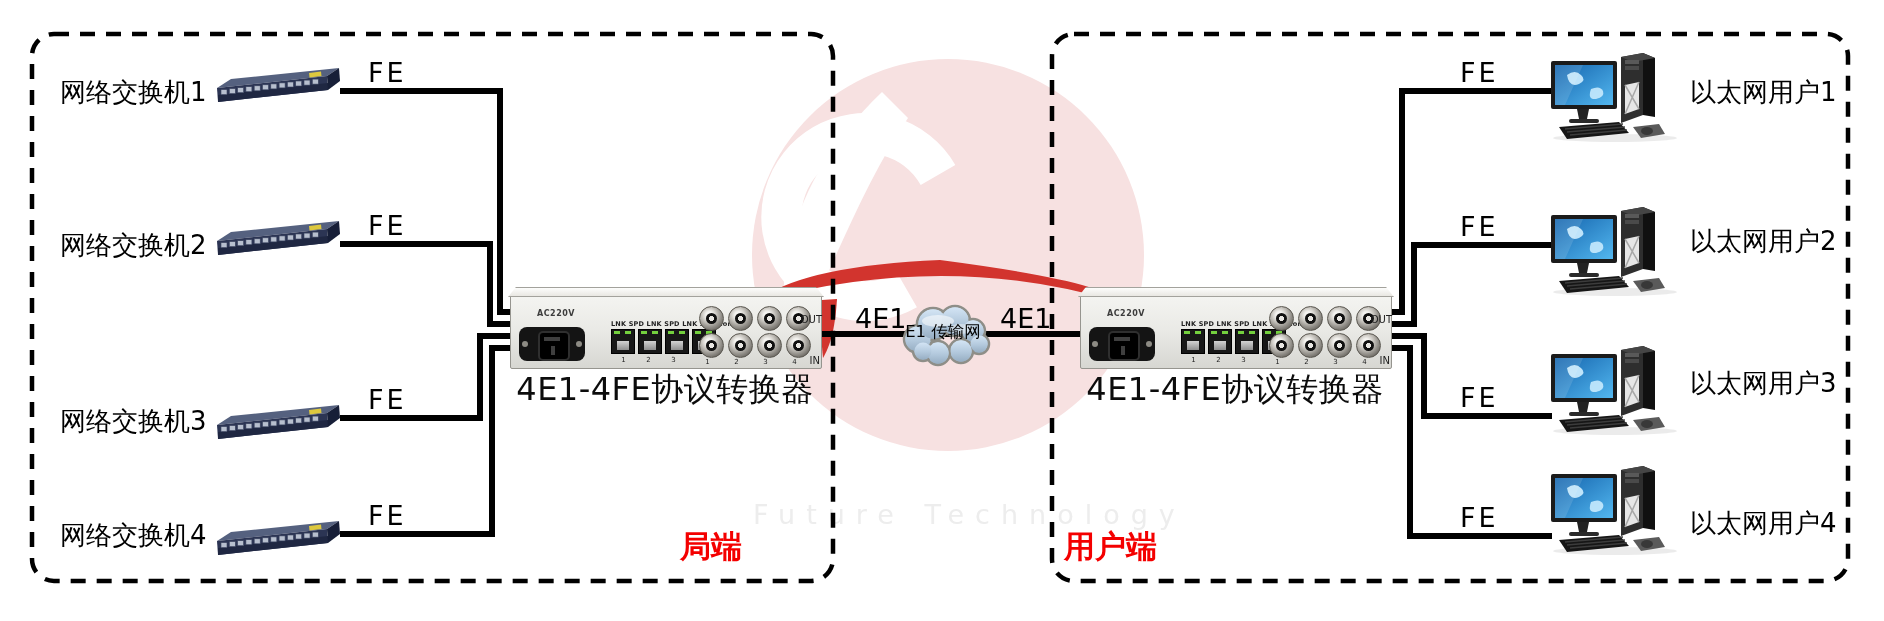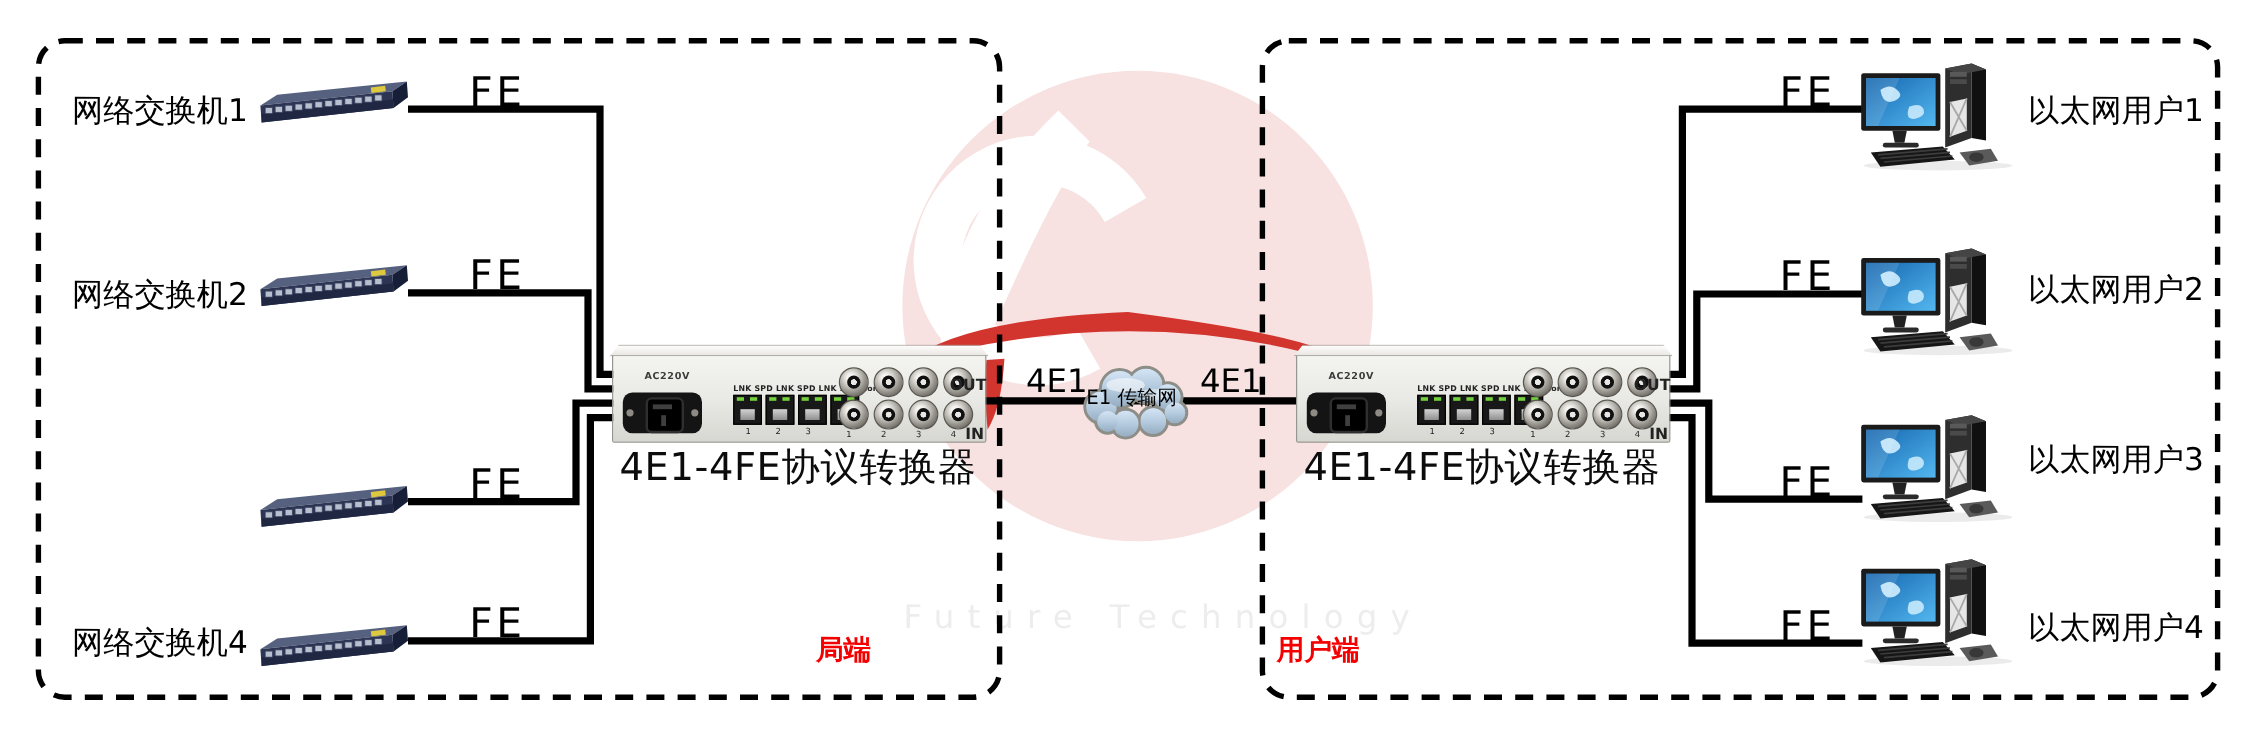--- a/index.html
+++ b/index.html
@@ -11,24 +11,24 @@
   
   .wm-layer{position:absolute;left:0;top:0;z-index:0;}
   .wm-cn{position:absolute;left:742px;top:418px;z-index:0;font-size:62px;font-weight:bold;
          letter-spacing:26px;color:#e4e4e4;white-space:nowrap;}
   .wm-en{position:absolute;left:753px;top:499px;z-index:0;font-size:27px;
          letter-spacing:11px;color:#ededed;white-space:nowrap;}
   
   .lines{position:absolute;left:0;top:0;z-index:1;}
   
   .cn-label{position:absolute;z-index:3;font-size:26px;color:#000;white-space:nowrap;}
-  .fe{position:absolute;z-index:3;width:70px;text-align:right;font-size:34px;
+  .fe{position:absolute;z-index:3;width:70px;text-align:left;font-size:27px;
       letter-spacing:3px;color:#000;}
   .e1{position:absolute;z-index:3;width:64px;text-align:left;font-size:27px;color:#000;}
-  .tag{position:absolute;z-index:3;font-size:23px;font-weight:600;color:#f40000;white-space:nowrap;}
+  .tag{position:absolute;z-index:3;font-size:31px;font-weight:600;color:#f40000;white-space:nowrap;}
   
   .icon{position:absolute;z-index:2;}
   
   .device{position:absolute;top:295px;width:310px;height:72px;z-index:2;
     background:linear-gradient(180deg,#f4f4f1 0%,#e9e9e5 50%,#d7d7d2 100%);
     border:1px solid #96958f;border-radius:2px;box-shadow:inset 0 1px 0 #ffffff;}
   .device::before{content:"";position:absolute;left:-3px;right:-3px;top:-9px;height:8px;
     background:linear-gradient(180deg,#fdfdfc,#e9e7e2);border:1px solid #a3a29c;
     clip-path:polygon(2.5% 0,97.5% 0,100% 100%,0 100%);}
   .ac{position:absolute;left:26px;top:13px;font-size:8px;font-weight:bold;color:#3c3c3c;letter-spacing:.5px;}
@@ -52,21 +52,21 @@
   .rj45-nums{display:grid;grid-template-columns:repeat(3,25px);width:75px;margin-top:2px;
         font-size:7px;color:#222;text-align:center;}
   .bnc-group{position:absolute;right:12px;top:10px;display:grid;
         grid-template-columns:repeat(4,23px);gap:2px 6px;}
   .bnc{width:23px;height:23px;border-radius:50%;border:1px solid #5a5750;position:relative;
         background:radial-gradient(circle at 40% 35%,#f5f4f1 0 16%,#c9c6c0 36%,#97948e 58%,#6e6b65 78%,#55524c);}
   .bnc::after{content:"";position:absolute;inset:6px;border-radius:50%;
         background:radial-gradient(circle,#e9e7e3 0 30%,#101010 34% 74%,#3a3a3a);}
   .bnc-nums{position:absolute;right:12px;top:62px;display:grid;grid-template-columns:repeat(4,29px);
         font-size:7px;color:#222;text-align:center;}
-  .io-label{position:absolute;font-size:13px;font-weight:bold;color:#222;}
+  .io-label{position:absolute;font-size:10px;font-weight:normal;color:#222;}
   .io-out{right:-1px;top:18px;} .io-in{right:1px;top:59px;}
   .device-label{position:absolute;top:368px;width:320px;text-align:center;z-index:3;
         font-size:32px;color:#0c0c0c;letter-spacing:.5px;white-space:nowrap;}
   
   .cloud{position:absolute;left:893px;top:299px;z-index:2;}
   .cloud-label{position:absolute;left:893px;top:321px;width:100px;text-align:center;z-index:3;
         font-size:16.5px;color:#000;white-space:nowrap;}
 </style>
 </head>
 <body>
@@ -152,20 +152,21 @@
         <polyline points="1390,312 1402,312 1402,91 1552,91"></polyline>
         <polyline points="1390,324 1414,324 1414,245 1552,245"></polyline>
         <polyline points="1390,336 1424,336 1424,416 1552,416"></polyline>
         <polyline points="1390,348 1410,348 1410,536 1552,536"></polyline>
       </g>
     </g>
   </svg>
 
   <div class="cn-label" style="left:60px;top:75px">网络交换机1</div>
   <div class="cn-label" style="left:60px;top:228px">网络交换机2</div>
+  <div class="cn-label" style="left:60px;top:404px">网络交换机3</div>
   <div class="cn-label" style="left:60px;top:518px">网络交换机4</div>
   <svg class="icon" style="left:213px;top:61px" width="132" height="44">
       <use href="#switch-shape"></use>
     </svg>
   <svg class="icon" style="left:213px;top:214px" width="132" height="44">
       <use href="#switch-shape"></use>
     </svg>
   <svg class="icon" style="left:213px;top:398px" width="132" height="44">
       <use href="#switch-shape"></use>
     </svg>

